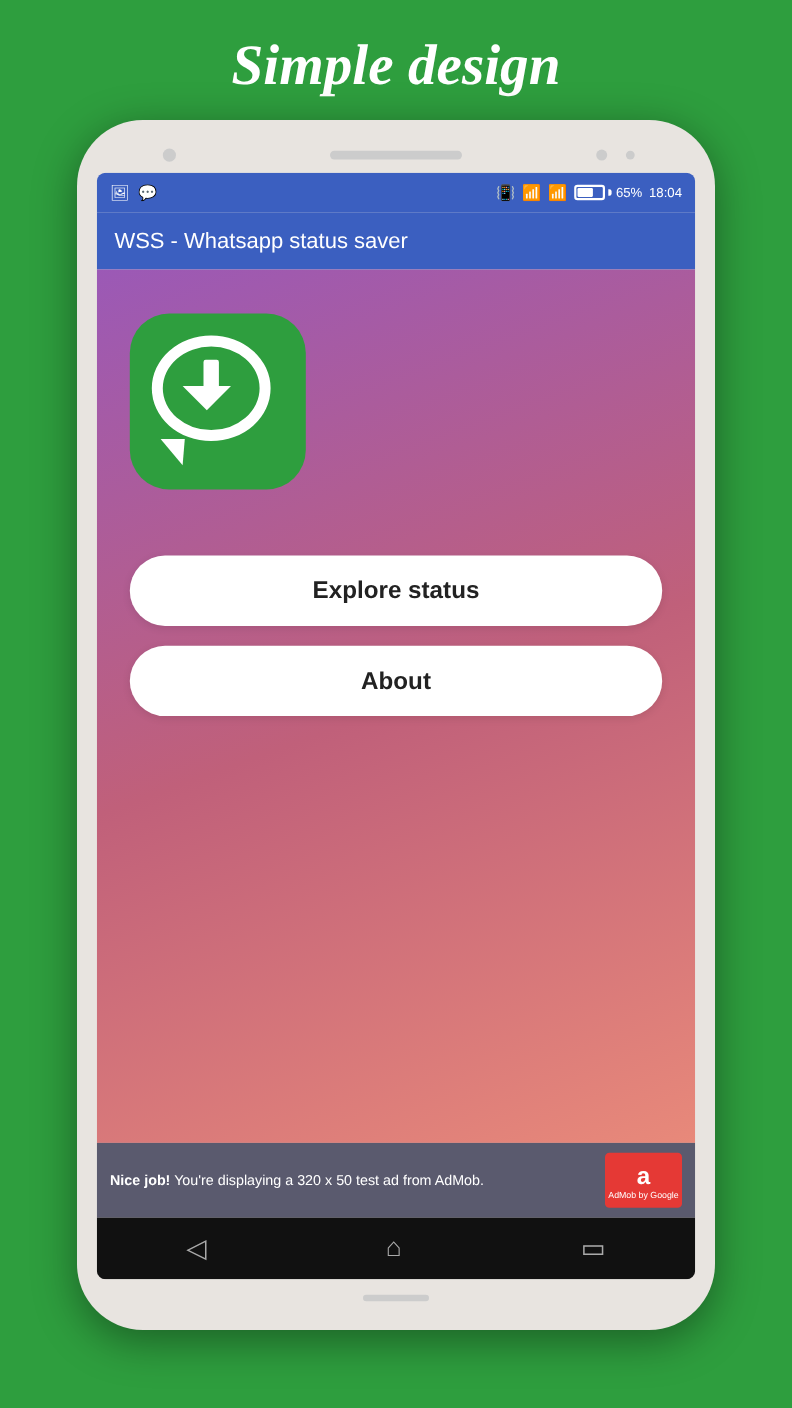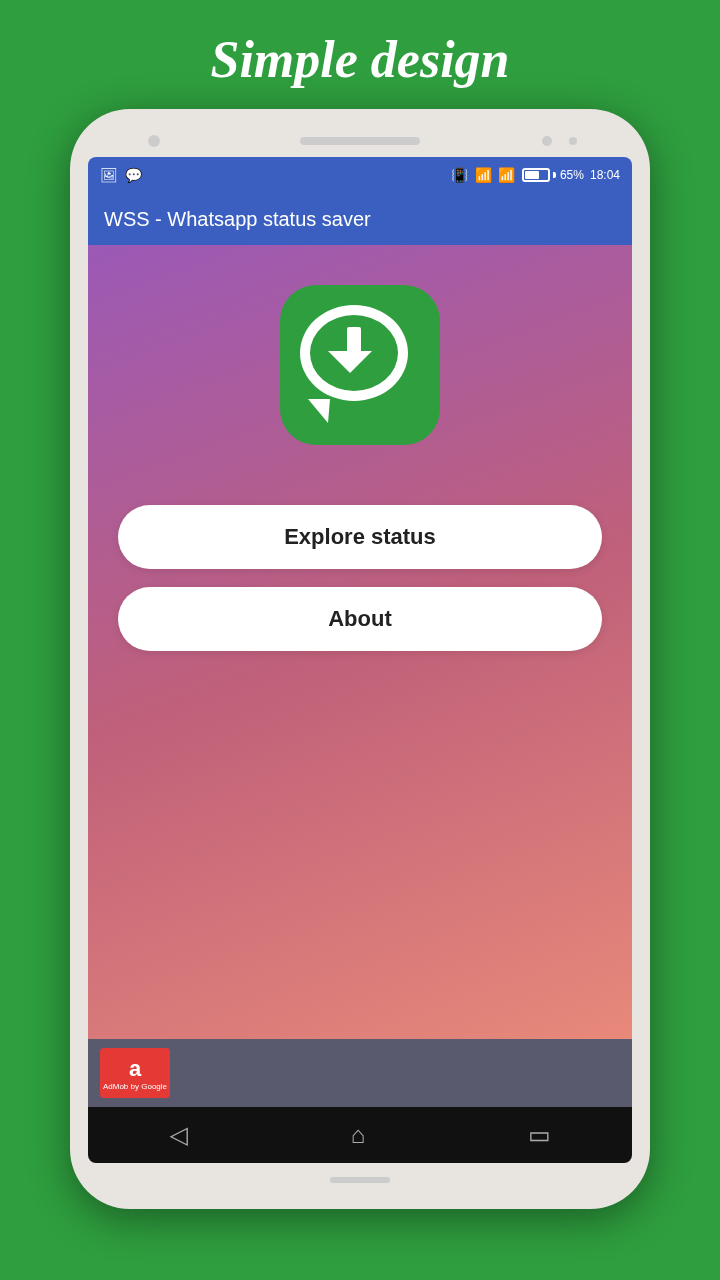--- a/index.html
+++ b/index.html
@@ -159,21 +159,21 @@
       color: #ffffff;
       font-size: 20px;
       font-weight: 500;
     }
 
     .app-content {
       flex: 1;
       background: linear-gradient(160deg, #9b59b6 0%, #c0607a 50%, #e8897a 100%);
       display: flex;
       flex-direction: column;
-      align-items: center;
+      align-items: flex-start;
       padding: 40px 30px 20px 30px;
     }
 
     .app-logo {
       width: 160px;
       height: 160px;
       background: #2e9e3e;
       border-radius: 36px;
       display: flex;
       align-items: center;
@@ -333,20 +333,24 @@
       </div>
 
       <div class="menu-buttons">
         <button class="menu-btn">Explore status</button>
         <button class="menu-btn">About</button>
       </div>
 
     </div>
 
     <div class="ad-banner">
+      <div class="ad-text">
+        <span class="nice-job">Nice job!</span>
+        <span> You're displaying a 320 x 50 test ad from AdMob.</span>
+      </div>
       <div class="ad-logo">
         <span class="admob-icon">a</span>
         <span class="admob-label">AdMob by Google</span>
       </div>
     </div>
 
     <div class="nav-bar">
       <span class="nav-icon">◁</span>
       <span class="nav-icon">⌂</span>
       <span class="nav-icon">▭</span>

